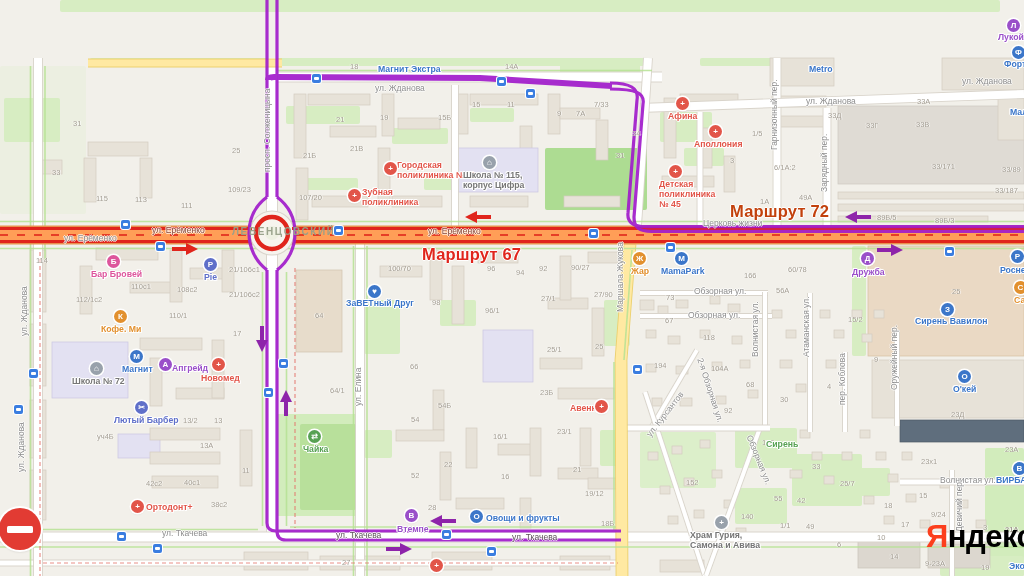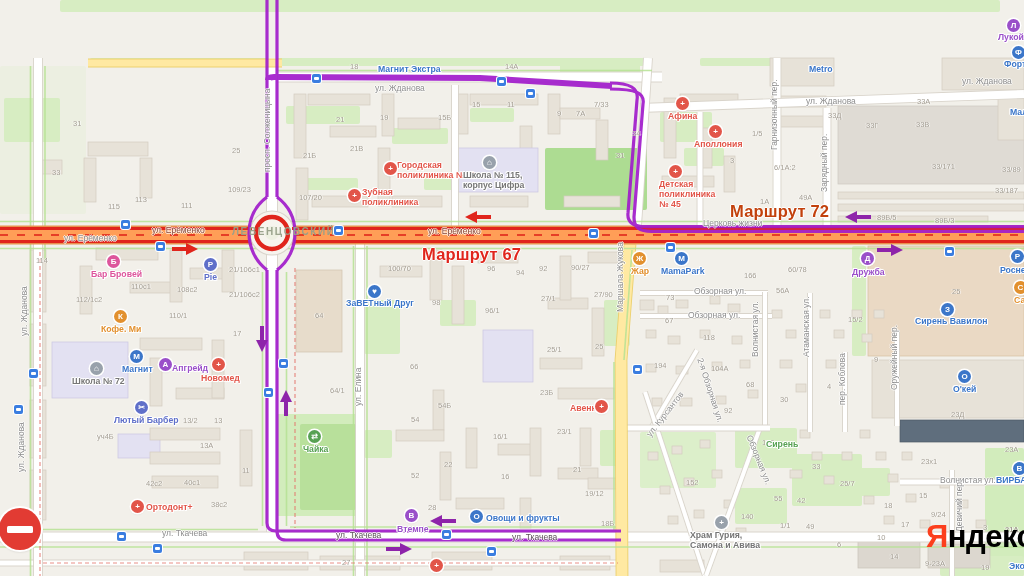--- a/index.html
+++ b/index.html
@@ -355,21 +355,21 @@
       <span class="lbl street" style="left: 890px; top: 390px; transform-origin: 0px 0px; transform: rotate(-90deg);">Оружейный пер.</span>
       <span class="lbl street" style="left: 955px; top: 532px; transform-origin: 0px 0px; transform: rotate(-90deg);">Девичий пер.</span>
       <span class="lbl street" style="left: 20px; top: 336px; transform-origin: 0px 0px; transform: rotate(-90deg);">ул. Жданова</span>
       <span class="lbl street" style="left: 17px; top: 472px; transform-origin: 0px 0px; transform: rotate(-90deg);">ул. Жданова</span>
       <span class="lbl street" style="left: 703px; top: 219px;">Церковь жизни</span>
     </div>
   <div class="ov" id="ov-numbers">
       <span class="lbl num" style="left: 73px; top: 120px;">31</span>
       <span class="lbl num" style="left: 52px; top: 169px;">33</span>
       <span class="lbl num" style="left: 232px; top: 147px;">25</span>
-      <span class="lbl num" style="left: 108px; top: 195px; margin-top: 8px;">115</span>
+      <span class="lbl num" style="left: 96px; top: 195px;">115</span>
       <span class="lbl num" style="left: 135px; top: 196px;">113</span>
       <span class="lbl num" style="left: 181px; top: 202px;">111</span>
       <span class="lbl num" style="left: 228px; top: 186px;">109/23</span>
       <span class="lbl num" style="left: 299px; top: 194px;">107/20</span>
       <span class="lbl num" style="left: 350px; top: 63px;">18</span>
       <span class="lbl num" style="left: 505px; top: 63px;">14А</span>
       <span class="lbl num" style="left: 336px; top: 116px;">21</span>
       <span class="lbl num" style="left: 380px; top: 114px;">19</span>
       <span class="lbl num" style="left: 438px; top: 114px;">15Б</span>
       <span class="lbl num" style="left: 472px; top: 101px;">15</span>

